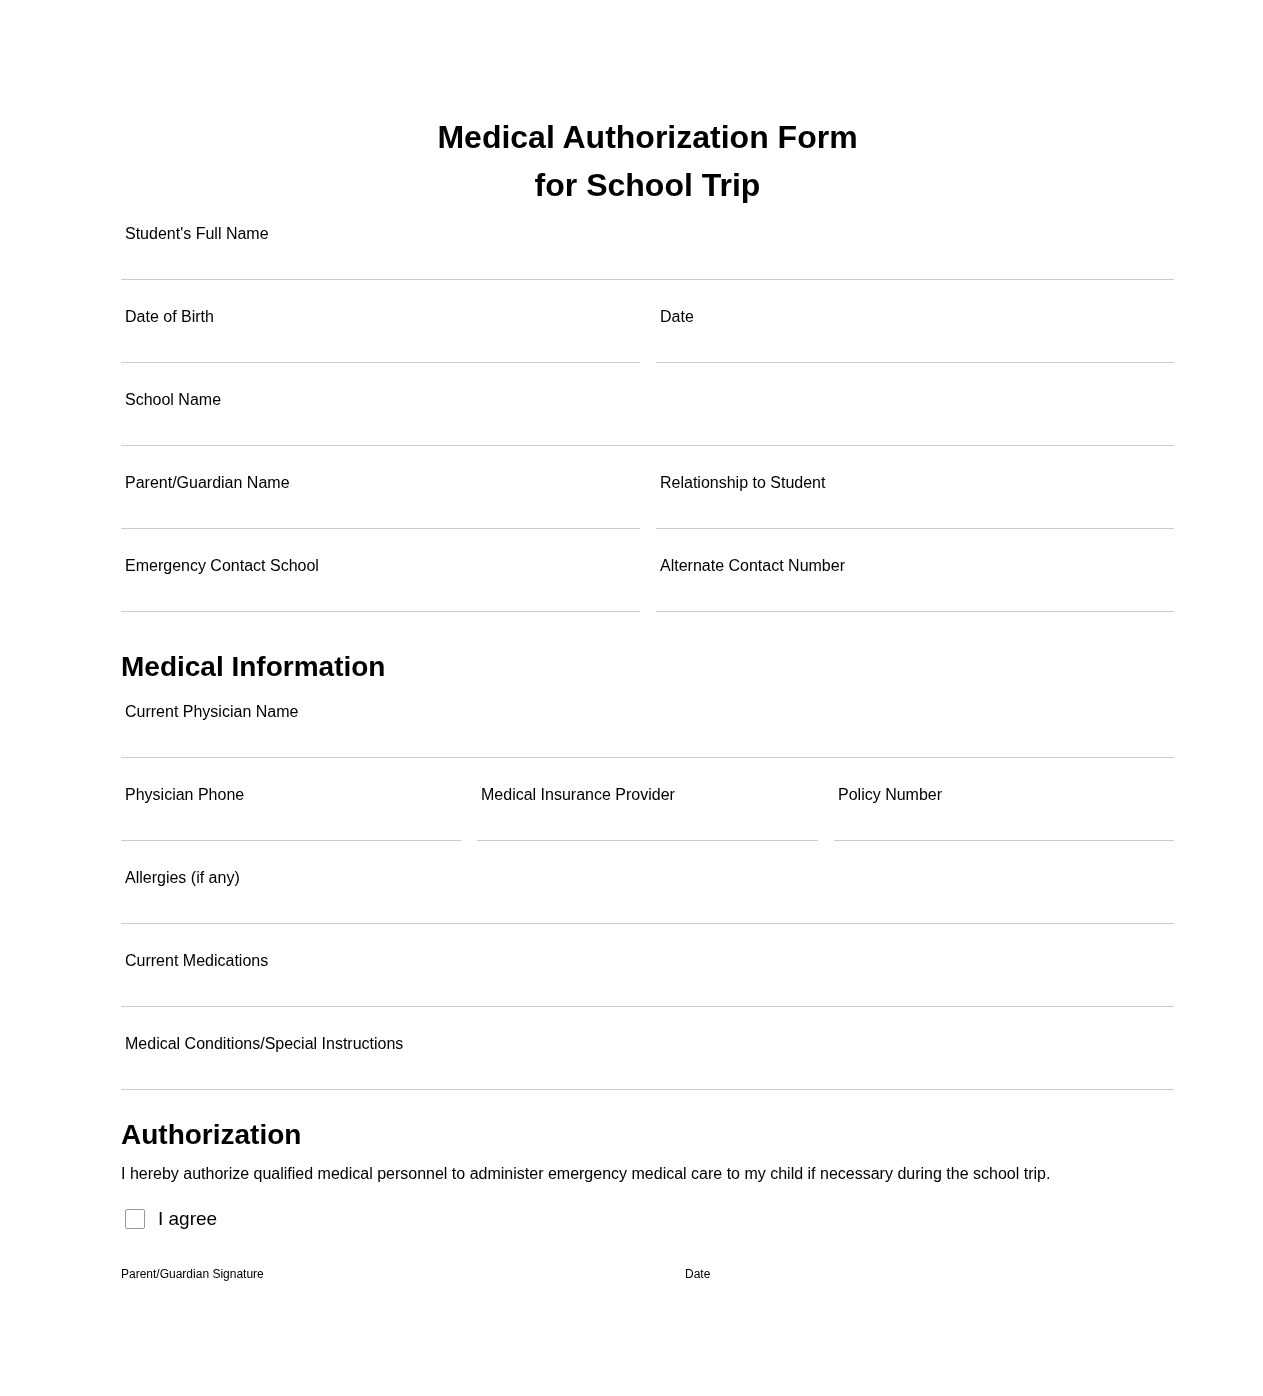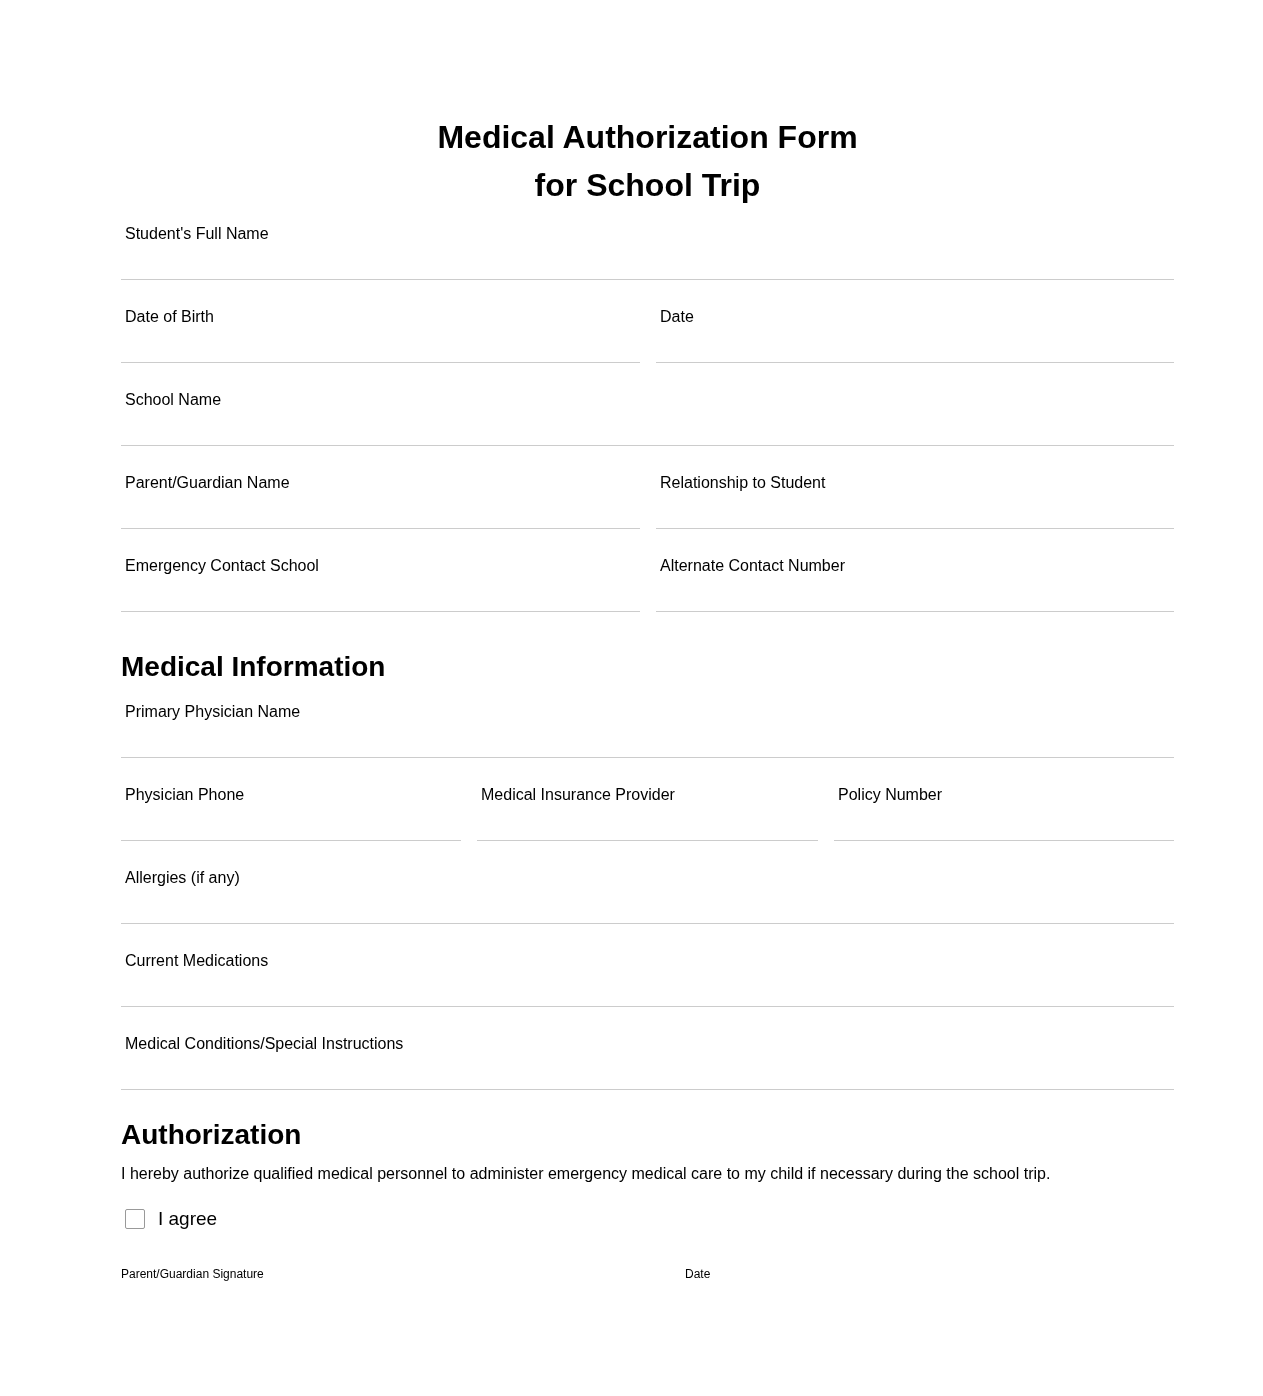--- a/index.html
+++ b/index.html
@@ -128,21 +128,21 @@
     <input class="input" type="tel" value="" style="">
   </div>
   <div class="field" style="left:535px; top:536px; width:518px;">
     <label class="label">Alternate Contact Number</label>
     <input class="input" type="tel" value="" style="">
   </div>
 
   <h2 class="section-heading" style="top:639px;">Medical Information</h2>
 
   <div class="field" style="left:0; top:682px; width:1053px;">
-    <label class="label">Primary Physician Name</label>
+    <label class="label">Current Physician Name</label>
     <input class="input" type="text" value="" style="">
   </div>
 
   <div class="field" style="left:0; top:765px; width:340px;">
     <label class="label">Physician Phone</label>
     <input class="input" type="tel" value="" style="">
   </div>
   <div class="field" style="left:356px; top:765px; width:341px;">
     <label class="label">Medical Insurance Provider</label>
     <input class="input" type="text" value="" style="">

